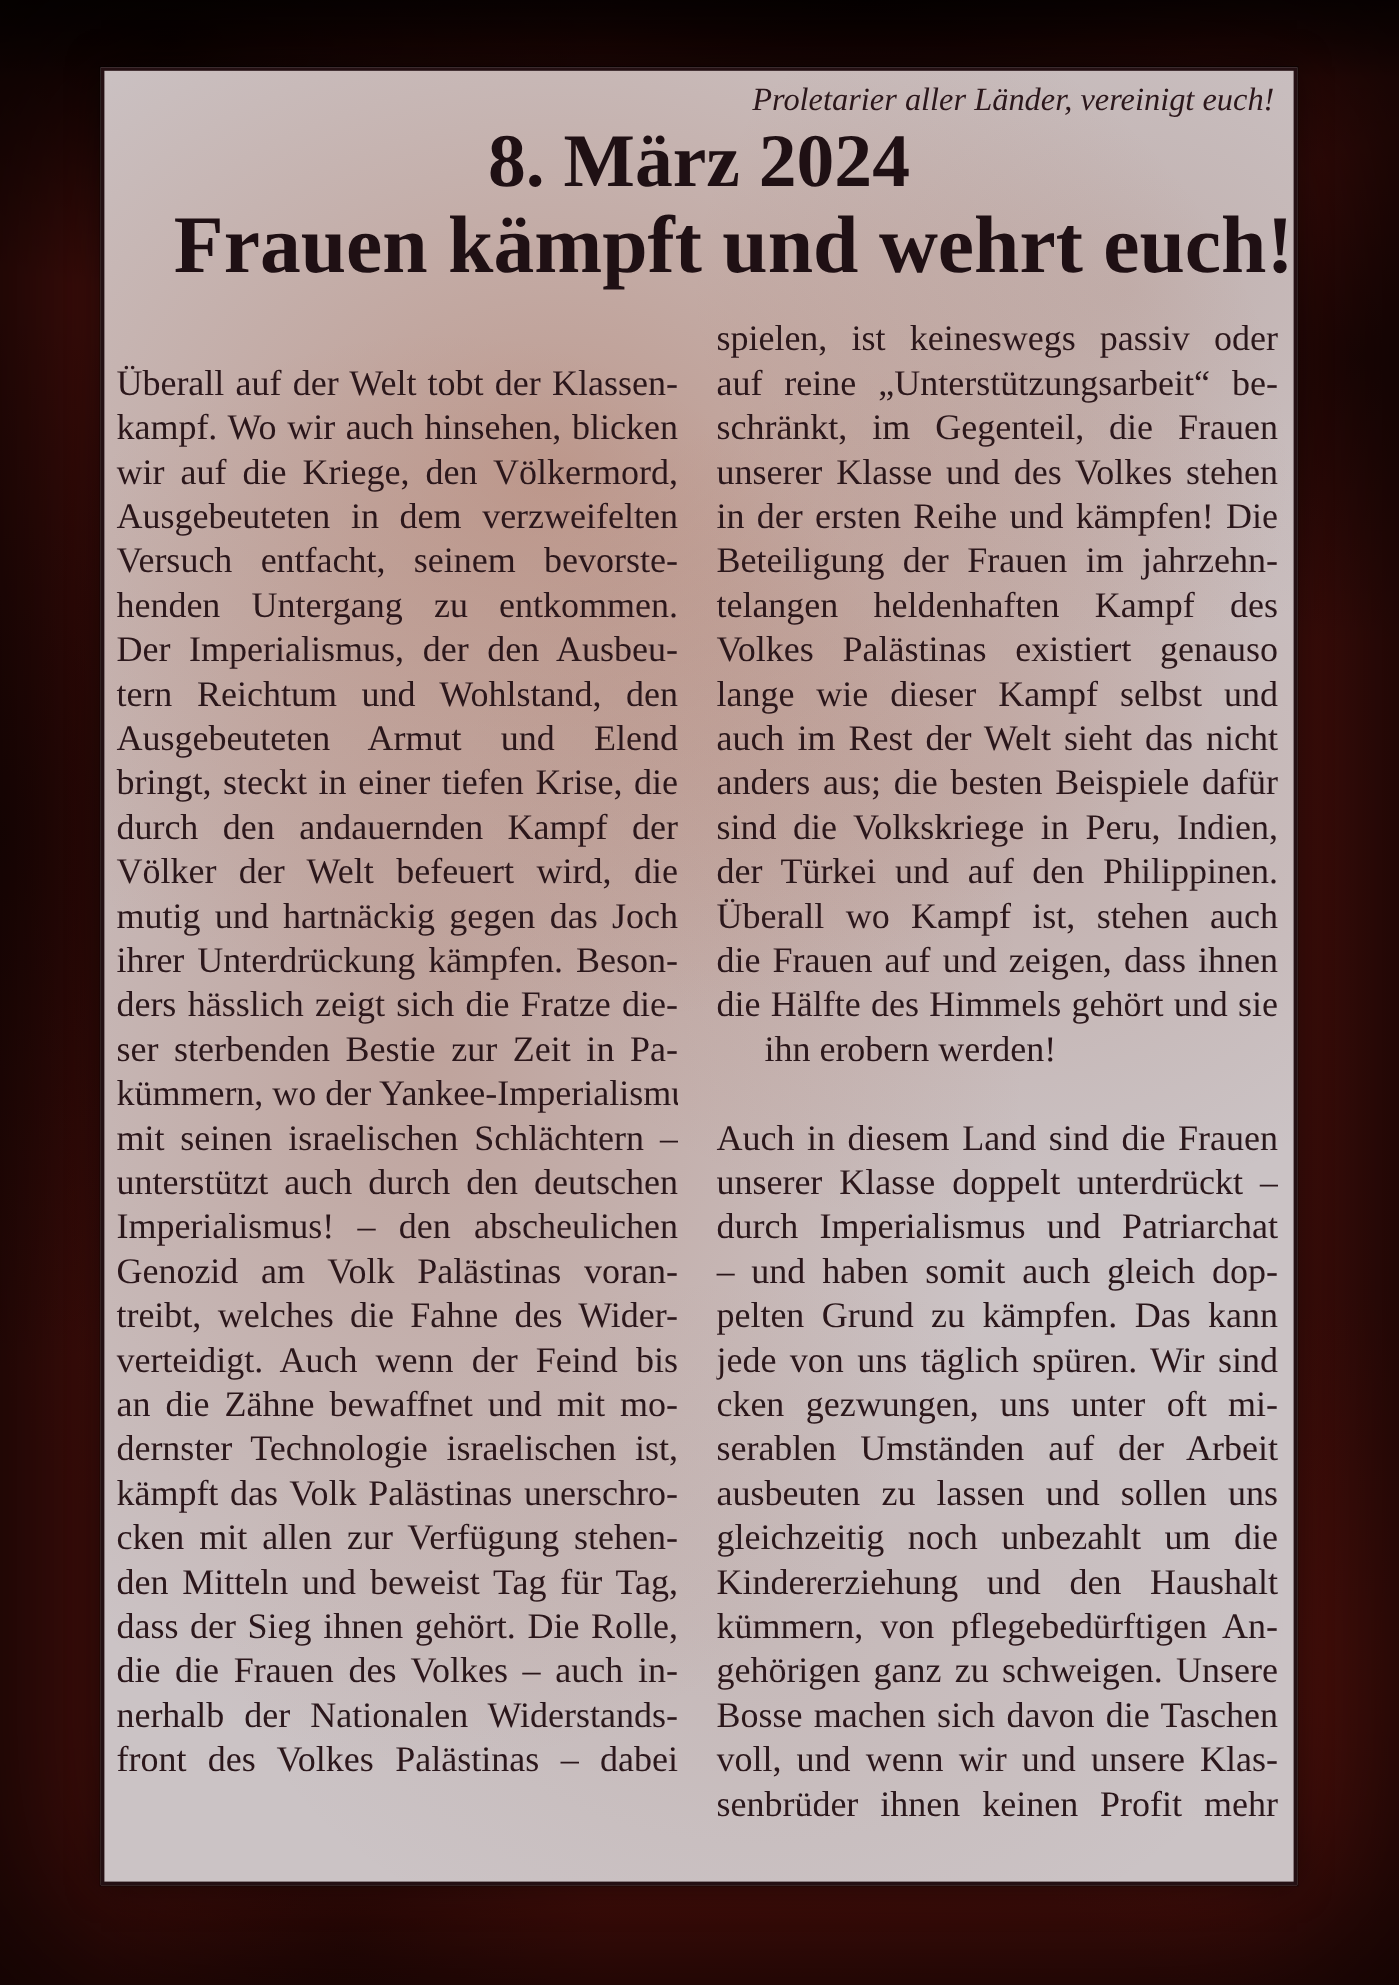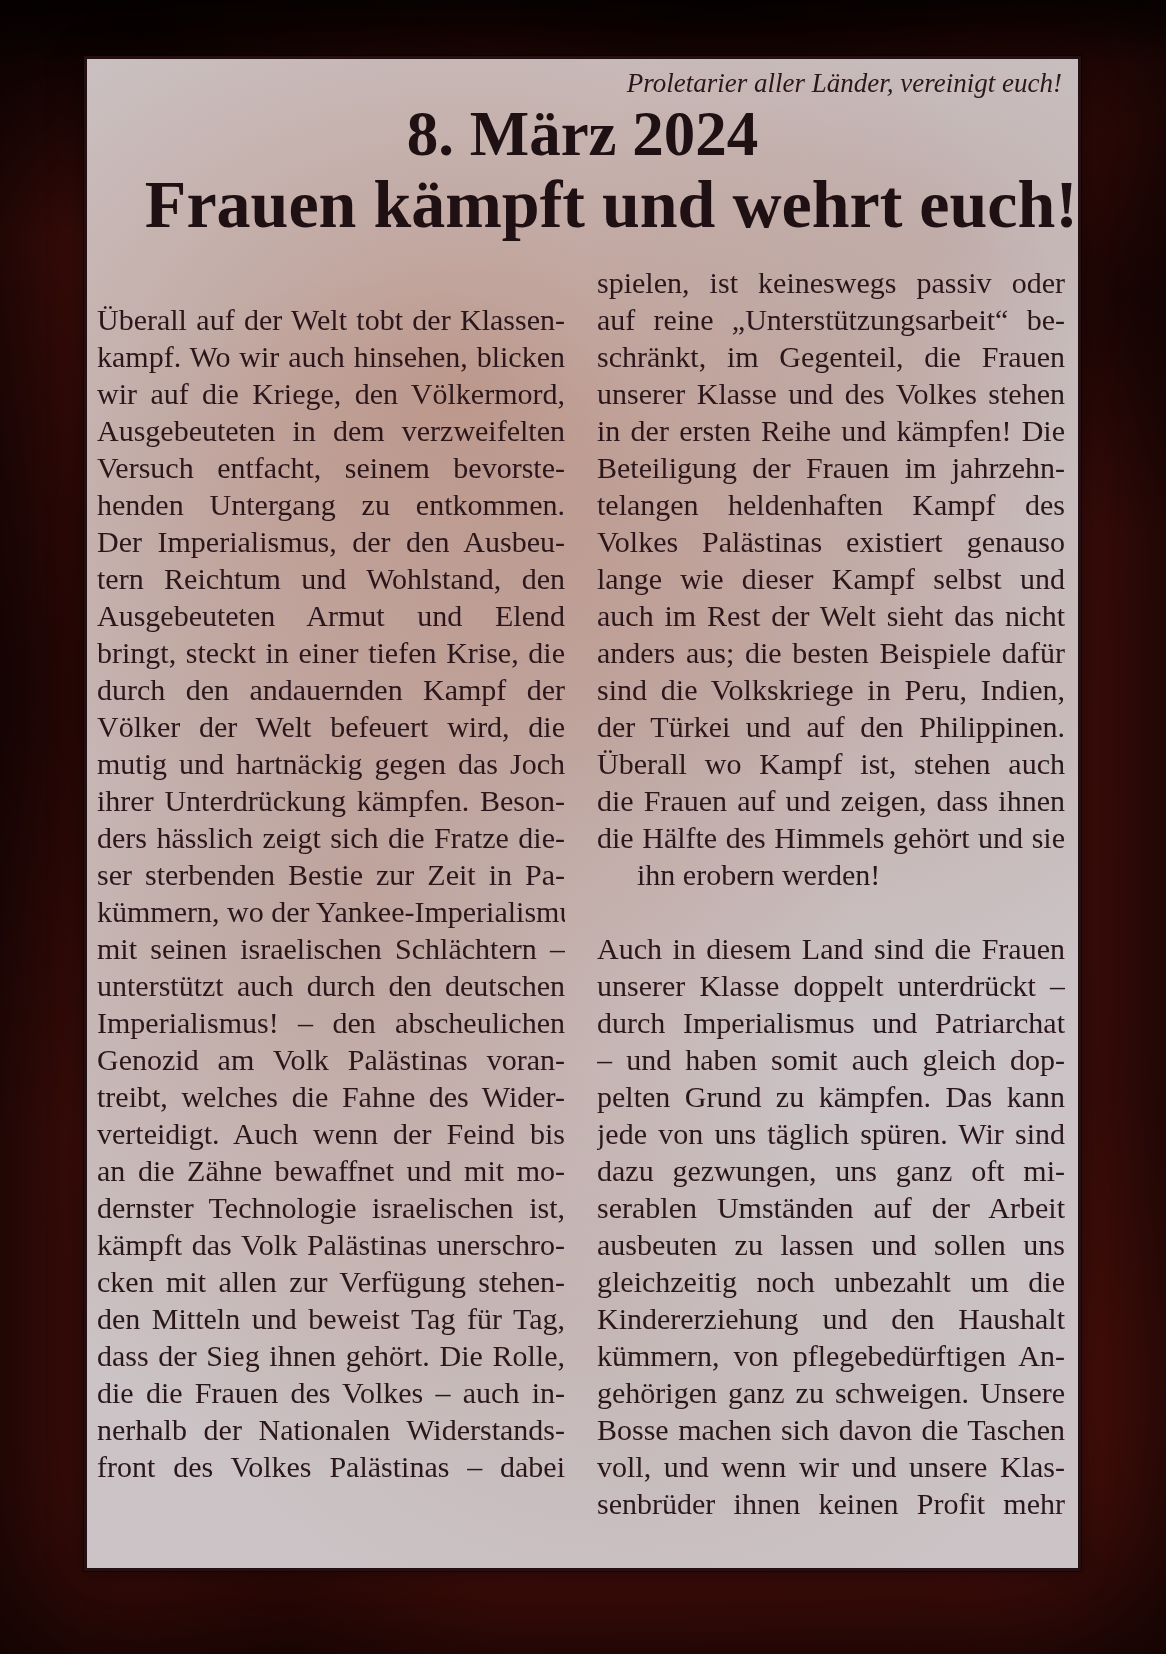--- a/index.html
+++ b/index.html
@@ -154,21 +154,21 @@
           <div class="tl">die Frauen auf und zeigen, dass ihnen</div>
           <div class="tl">die Hälfte des Himmels gehört und sie</div>
           <div class="tl noj">ihn erobern werden!</div>
           <div class="tl blank"></div>
           <div class="tl">Auch in diesem Land sind die Frauen</div>
           <div class="tl">unserer Klasse doppelt unterdrückt –</div>
           <div class="tl">durch Imperialismus und Patriarchat</div>
           <div class="tl">– und haben somit auch gleich dop-</div>
           <div class="tl">pelten Grund zu kämpfen. Das kann</div>
           <div class="tl">jede von uns täglich spüren. Wir sind</div>
-          <div class="tl">dazu gezwungen, uns ganz oft mi-</div>
+          <div class="tl">cken gezwungen, uns unter oft mi-</div>
           <div class="tl">serablen Umständen auf der Arbeit</div>
           <div class="tl">ausbeuten zu lassen und sollen uns</div>
           <div class="tl">gleichzeitig noch unbezahlt um die</div>
           <div class="tl">Kindererziehung und den Haushalt</div>
           <div class="tl">kümmern, von pflegebedürftigen An-</div>
           <div class="tl">gehörigen ganz zu schweigen. Unsere</div>
           <div class="tl">Bosse machen sich davon die Taschen</div>
           <div class="tl">voll, und wenn wir und unsere Klas-</div>
           <div class="tl">senbrüder ihnen keinen Profit mehr</div>
         </div>

